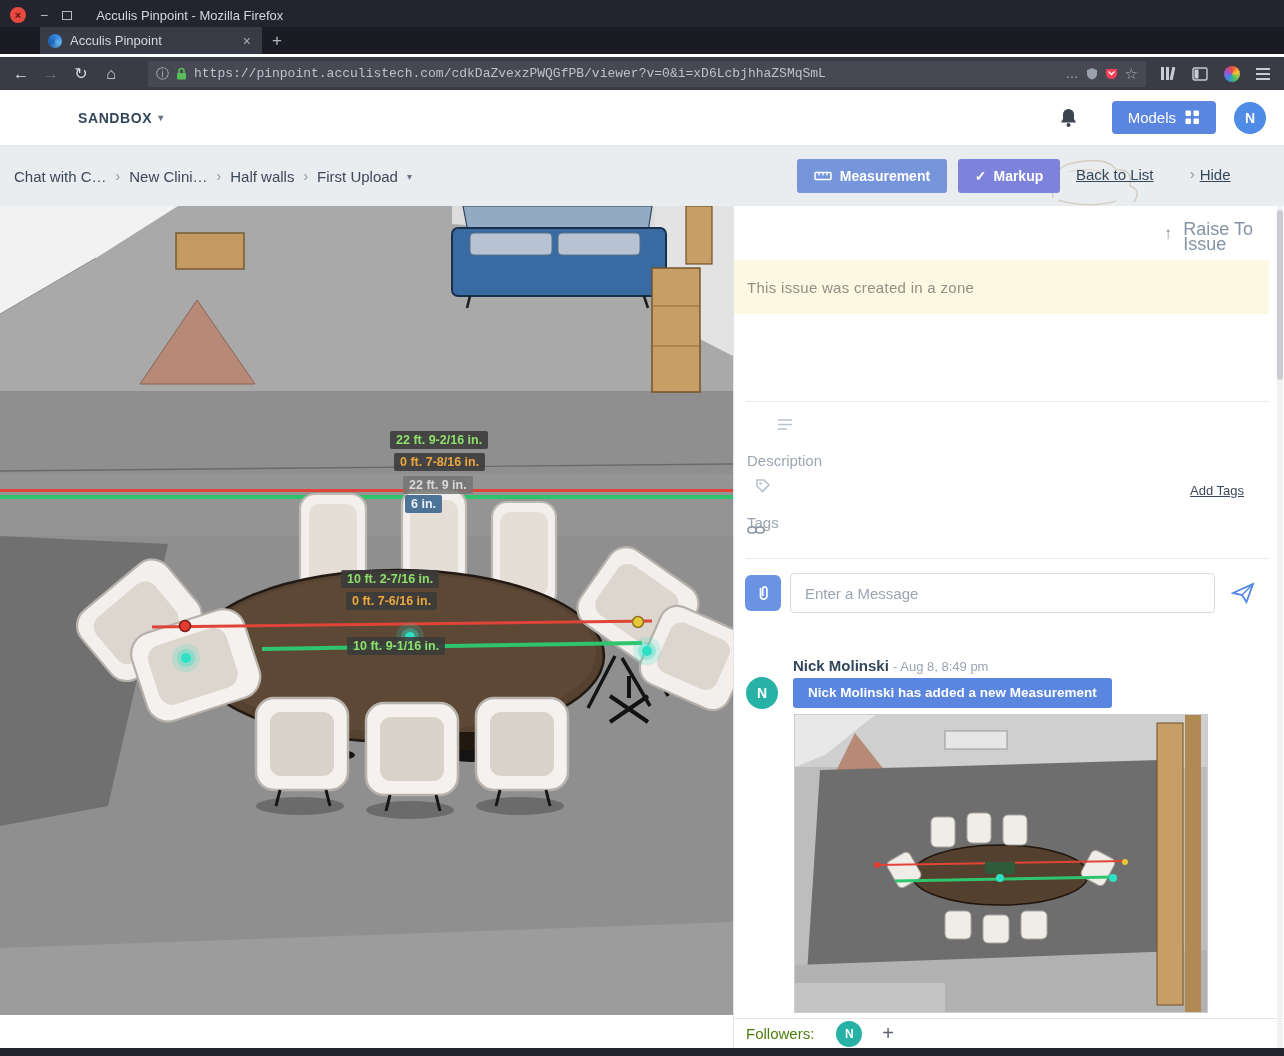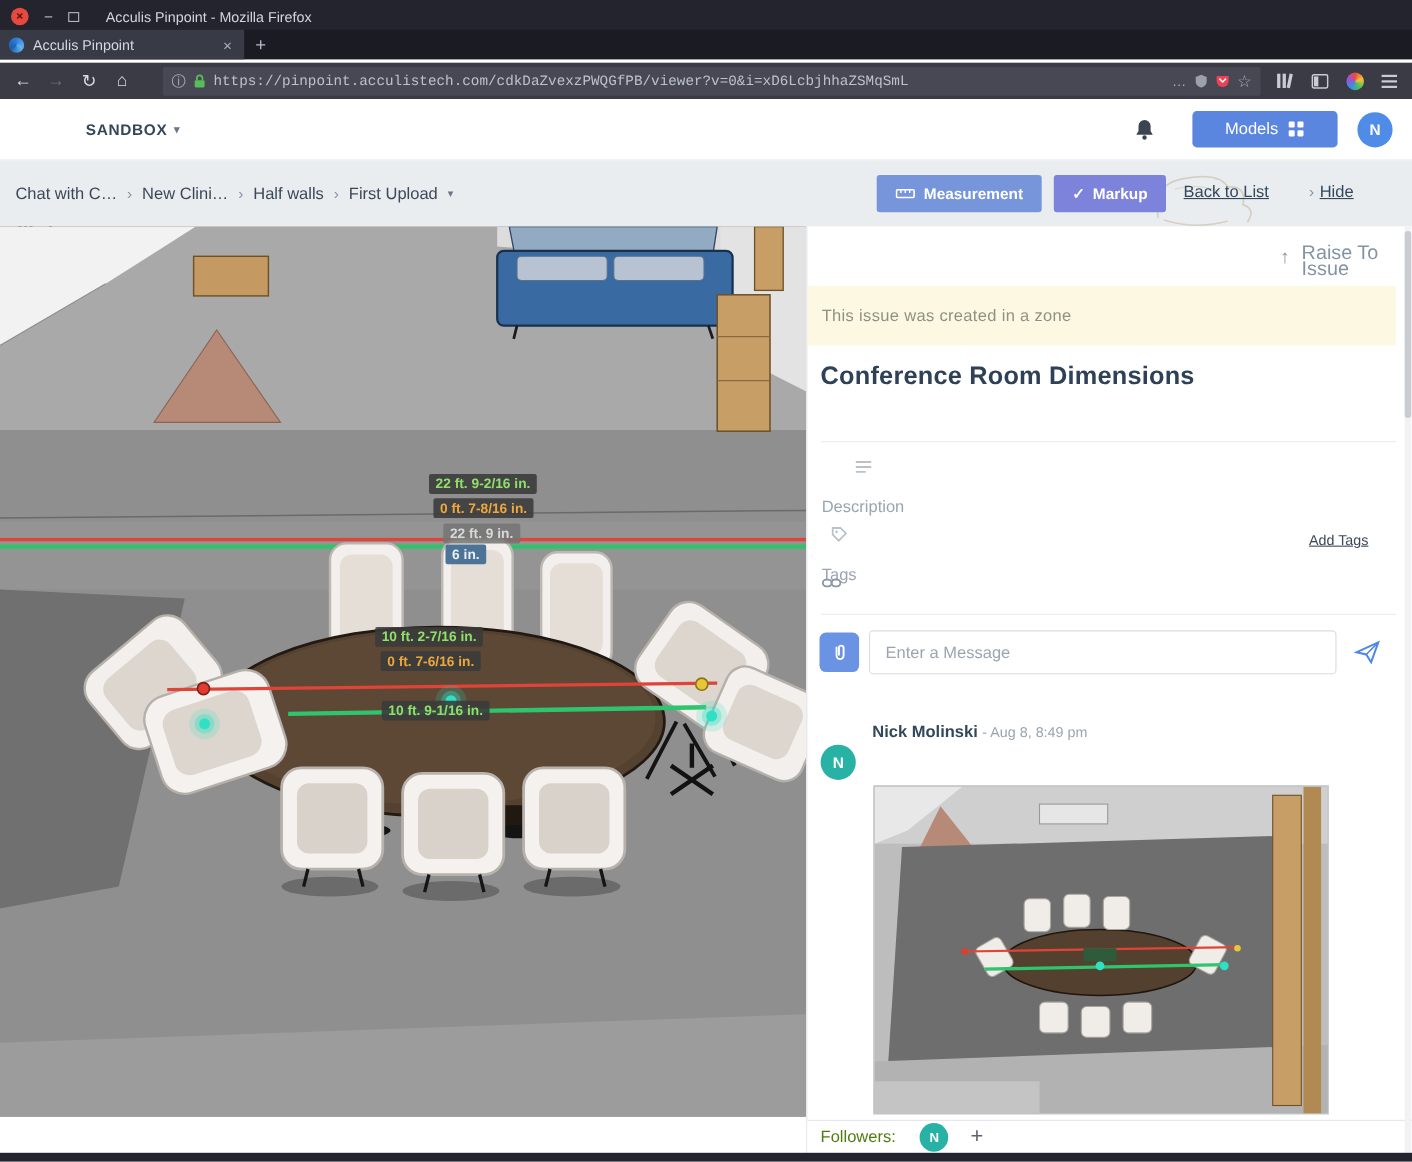--- a/index.html
+++ b/index.html
@@ -11,21 +11,21 @@
   .titlebar { position:absolute; top:0; left:0; right:0; height:30px; background:#23242d;
     display:flex; align-items:center; color:#ced2da; font-size:13px; }
   .winbtns { display:flex; align-items:center; gap:14px; padding:0 10px; }
   .win-close { width:16px; height:16px; border-radius:50%; background:#e5493f; color:#5b100c;
     font-size:11px; line-height:16px; text-align:center; font-weight:bold; }
   .win-min { color:#b5b8c2; font-size:14px; line-height:14px; }
   .win-restore { width:10px; height:9px; border:1px solid #b5b8c2; }
   .win-title { margin-left:14px; color:#d3d6de; }
 
   .tabbar { position:absolute; top:27px; left:0; right:0; height:27px; background:#1a1b23;
-    display:flex; align-items:stretch; }
+    display:flex; align-items:stretch;padding-left:40px; }
   .tab { width:222px; background:#383a45; display:flex; align-items:center; gap:8px;
     padding:0 8px; color:#d4d8e0; font-size:13px; }
   .favicon { width:14px; height:14px; border-radius:50%;
     background:conic-gradient(#2e7fd8,#63b2ee,#1c5fae,#2e7fd8); flex:0 0 auto; }
   .tab-label { flex:1; white-space:nowrap; overflow:hidden; }
   .tab-close { color:#a9adb8; font-size:14px; padding:0 3px; }
   .newtab { width:30px; display:flex; align-items:center; justify-content:center;
     color:#b5b8c2; font-size:17px; }
 
   .navbar { position:absolute; top:57px; left:0; right:0; height:33px; background:#3a3b45;
@@ -43,21 +43,21 @@
     background:conic-gradient(#e84b3c,#f3c13a,#4fbf5b,#3a8fe0,#9c51d8,#e84b3c); }
 
   
   .appheader { position:absolute; top:90px; left:0; right:0; height:56px; background:#fff;
     border-bottom:1px solid #e4e7ea; display:flex; align-items:center; }
   .brand { margin-left:78px; font-weight:bold; font-size:14px; letter-spacing:.6px; color:#33475b;
     display:flex; align-items:center; gap:6px; }
   .caret { font-size:10px; color:#6a7684; }
   .hspacer { flex:1; }
   .bell { margin-right:34px; }
-  .btn-models { height:33px; padding:0 30px; margin-right:18px; border-radius:4px; background:#5b86e0;
+  .btn-models { height:33px; padding:0 16px; margin-right:18px; border-radius:4px; background:#5b86e0;
     color:#fff; font-size:15px; display:flex; align-items:center; gap:9px; border:none; }
   .avatar { width:32px; height:32px; border-radius:50%; background:#4f8ce8; color:#fff;
     font-size:14px; font-weight:bold; display:flex; align-items:center; justify-content:center;
     margin-right:18px; }
 
   
   .crumbbar { position:absolute; top:146px; left:0; right:0; height:60px; background:#eaedf0; }
   .crumbs { position:absolute; left:14px; top:0; height:60px; display:flex; align-items:center;
     gap:9px; font-size:15px; color:#3c4858; }
   .crumb-sep { color:#8a93a0; font-size:14px; }
@@ -374,21 +374,20 @@
       <span class="txt">
         <span>Raise To</span><br>
         <span>Issue</span>
       </span>
     </div>
 
     <div class="banner">
       <span>This issue was created in a zone</span>
     </div>
 
-    <div class="issue-title">Conference Room Dimensions</div>
 
     <div class="div1"></div>
 
     <div class="rowph" style="top:212px">
       <svg width="16" height="13" viewBox="0 0 16 13">
         <path d="M1 2 h14 M1 6.5 h14 M1 11 h9" stroke="#b9c1c9" stroke-width="1.7"></path>
       </svg>
       <span class="ph">Description</span>
     </div>
 
@@ -422,20 +421,21 @@
         <path d="M11 13 L22 2" stroke="#4f86e8" stroke-width="1.4"></path>
       </svg>
     </button>
 
     <div class="c-name">
       <b>Nick Molinski</b>
       <span class="c-time"> <span>-</span>
         <span>Aug 8, 8:49 pm</span></span>
     </div>
     <div class="c-avatar">N</div>
+    <div class="c-badge">Nick Molinski has added a new Measurement</div>
 
     <div class="thumb">
       <svg width="414" height="299" viewBox="0 0 414 299">
         <rect x="0" y="0" width="414" height="299" fill="#bdbdbd"></rect>
         <rect x="0" y="0" width="414" height="52" fill="#cfcfcf"></rect>
         <polygon points="0,0 80,0 30,40 0,52" fill="#e8e8e8"></polygon>
         <rect x="150" y="16" width="62" height="18" fill="#e6e6e6" stroke="#9a9a9a"></rect>
         <polygon points="60,18 95,62 38,62" fill="#b78977"></polygon>
         <polygon points="25,55 365,45 395,290 10,290" fill="#6e6e6e"></polygon>
         <polygon points="0,250 414,235 414,299 0,299" fill="#b2b2b2"></polygon>

